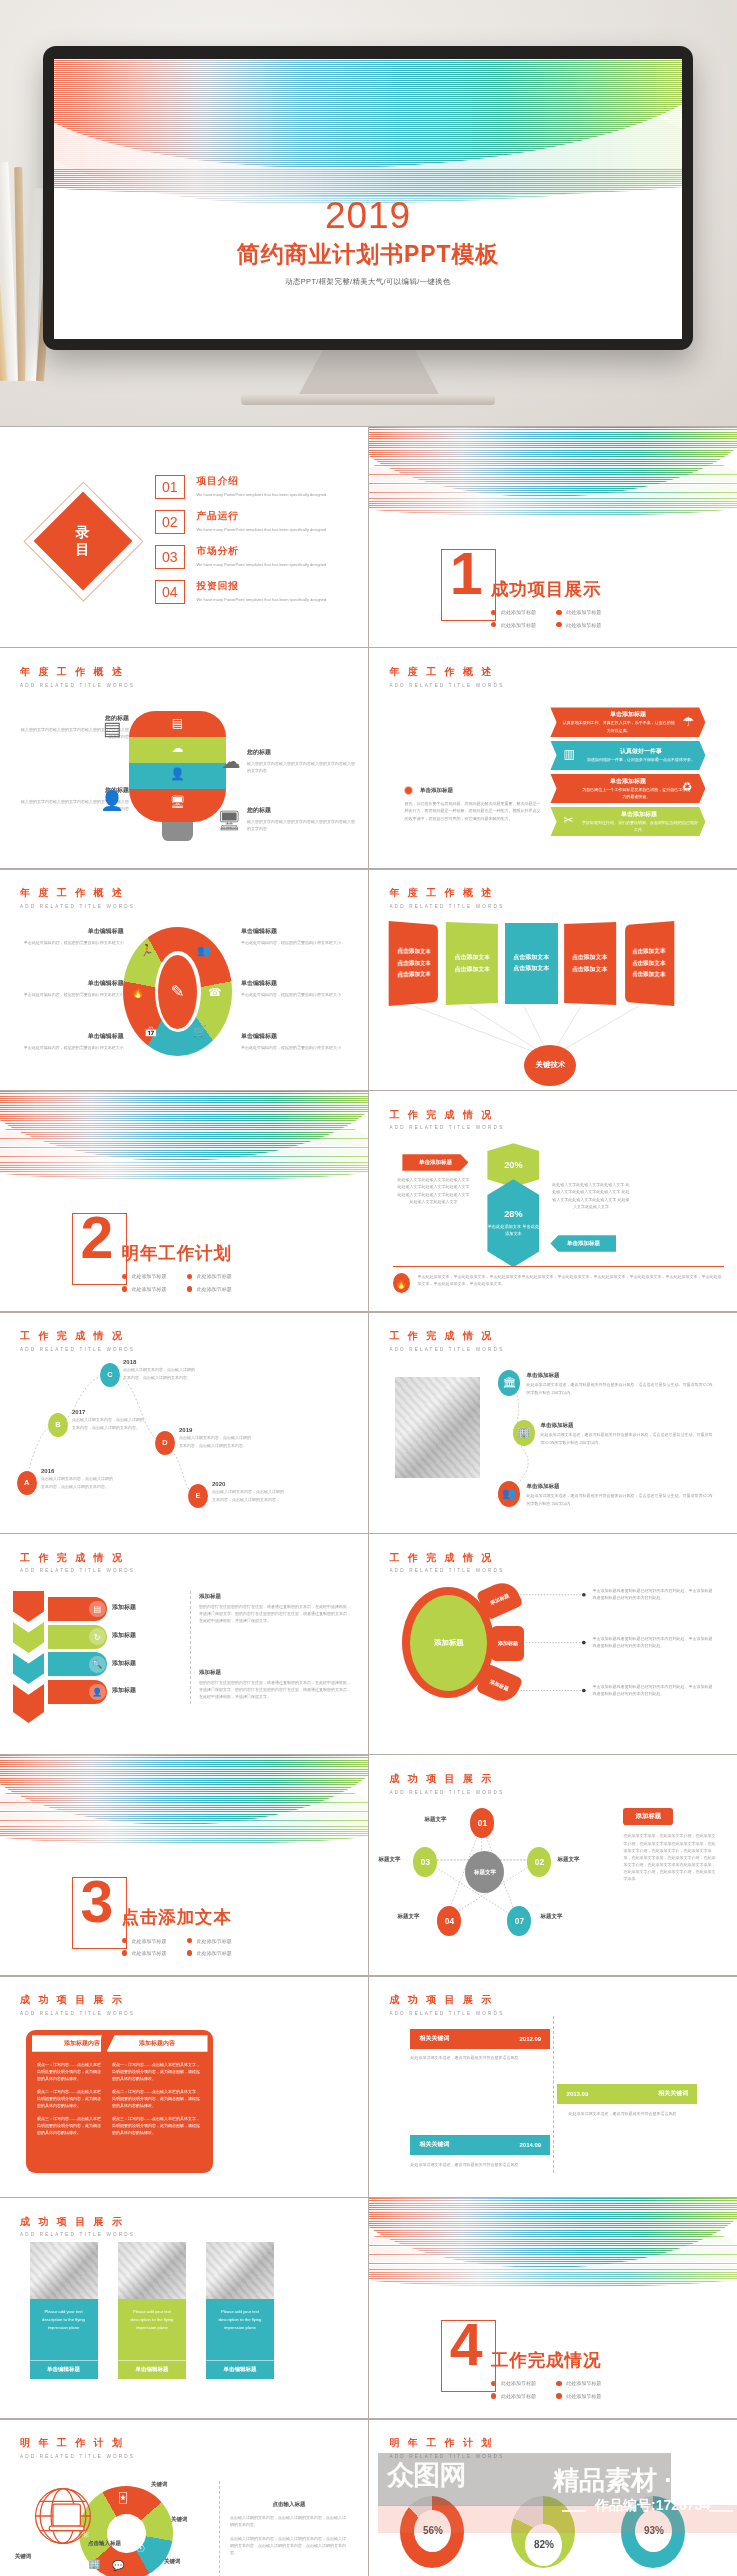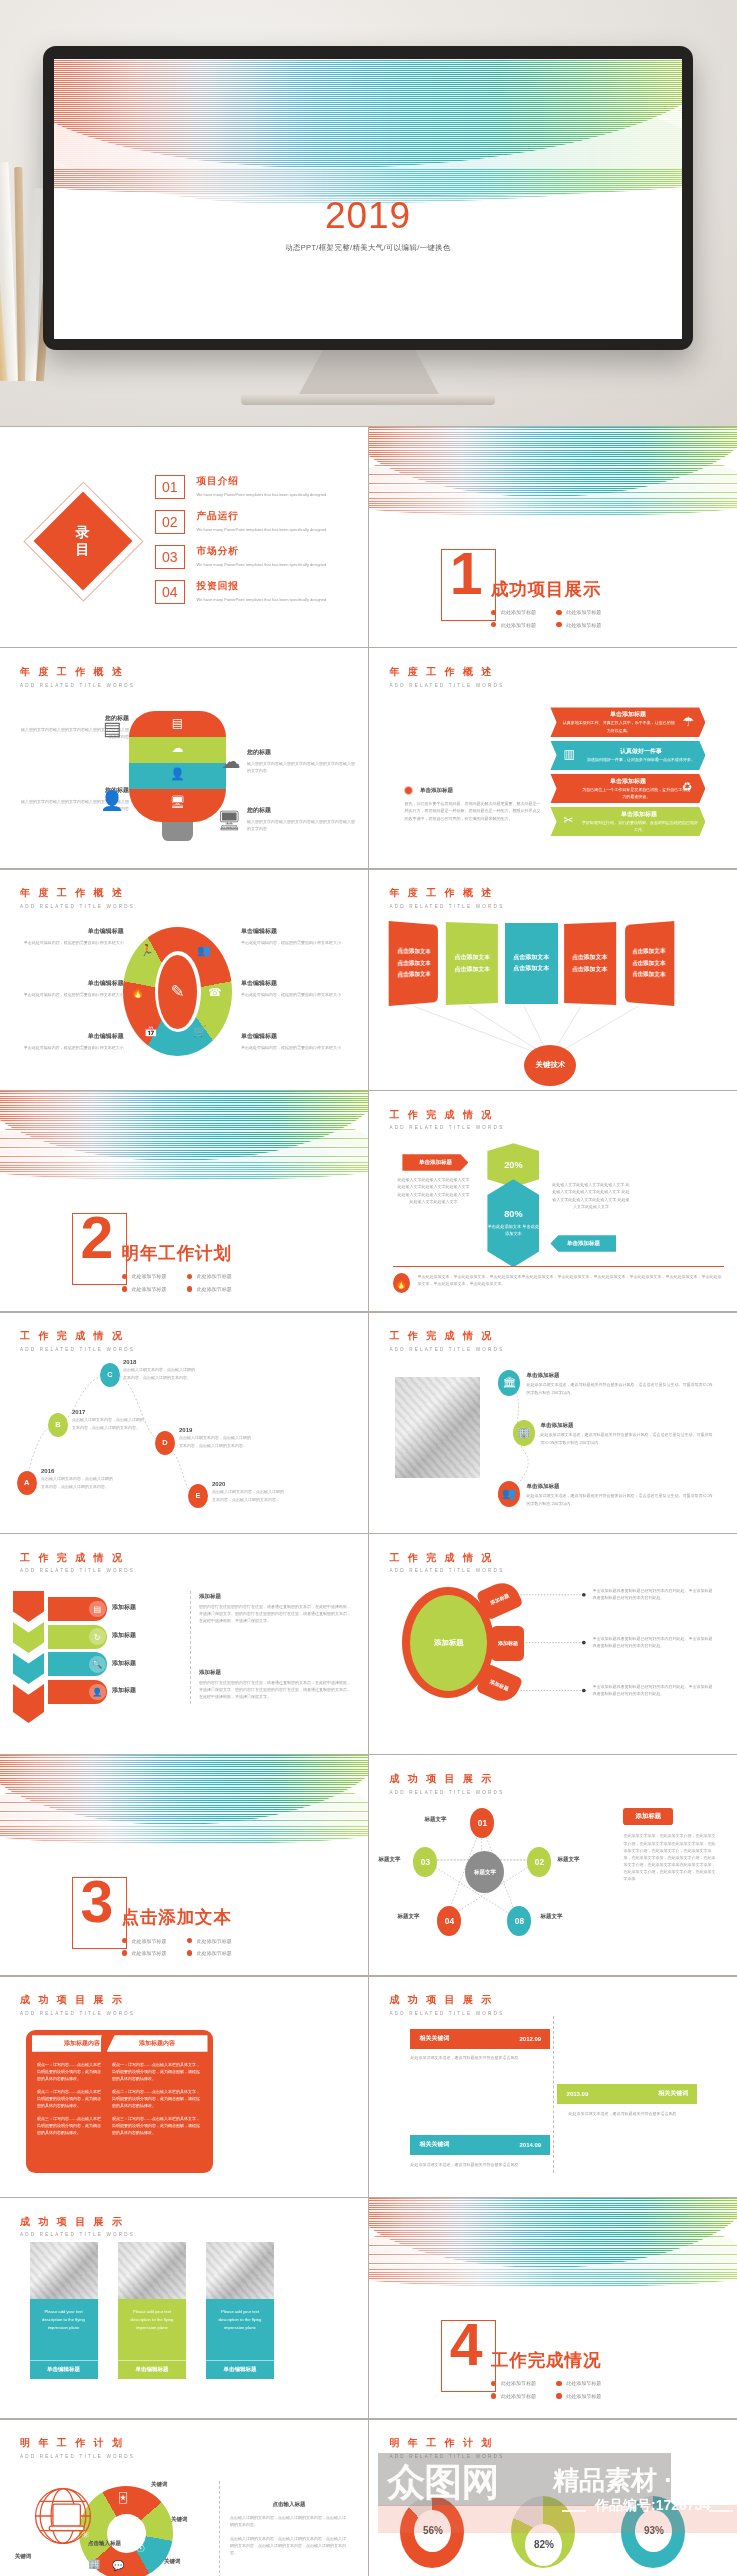--- a/index.html
+++ b/index.html
@@ -210,21 +210,21 @@
 
   
   .donut { position:absolute; width:64px; height:72px; border-radius:50%; }
   .donut-h { position:absolute; width:37px; height:42px; border-radius:50%; background:#fff;
      display:flex; align-items:center; justify-content:center; font-size:10px; font-weight:700; color:#4d4d4d; }
 
   
   .wm { position:absolute; left:378px; top:2446px; width:359px; height:106px; pointer-events:none; }
   .wm-bar1 { position:absolute; left:0; top:7.4px; width:293px; height:53px; background:rgba(120,115,112,.42); }
   .wm-bar2 { position:absolute; left:0; top:59px; width:359px; height:28px; background:rgba(232,120,95,.22); }
-  .wm-logo { position:absolute; left:9.2px; top:11px; font-size:38px; font-weight:700; color:rgba(255,255,255,.92);
+  .wm-logo { position:absolute; left:9.2px; top:11px; font-size:27px; font-weight:700; color:rgba(255,255,255,.92);
      letter-spacing:-0.9px; font-family:"DejaVu Sans", sans-serif; }
   .wm-tag { position:absolute; left:175px; top:16.6px; font-size:26px; font-weight:700; color:rgba(255,255,255,.95); white-space:nowrap; }
   .wm-no { position:absolute; left:217px; top:51px; font-size:14px; font-weight:700; color:rgba(255,255,255,.95); }
   .wm-dash { position:absolute; left:184px; top:64px; width:24px; height:1.8px; background:rgba(255,255,255,.8); }
   .wm-dash2 { position:absolute; right:3.7px; top:64px; width:24px; height:1.8px; background:rgba(255,255,255,.8); }
 </style>
 </head>
 <body>
 
 <div class="hero">
@@ -245,20 +245,21 @@
           </div>
         <div class="ribbon rib-b">
             <div class="ribbon-lines"></div>
           </div>
         <div class="ribbon rib-a">
             <div class="ribbon-lines"></div>
           </div>
       </div>
       <div class="hero-title-block">
         <div class="hero-year">2019</div>
+        <div class="hero-title">简约商业计划书PPT模板</div>
         <div class="hero-sub">动态PPT/框架完整/精美大气/可以编辑/一键换色</div>
       </div>
     </div>
   </div>
 </div>
 
 <div class="grid">
 
   <div class="slide">
     <div class="toc-diamond">
@@ -541,21 +542,21 @@
 
   <div class="slide">
     <div class="sl-head">
       <div class="t">工 作 完 成 情 况</div>
       <div class="s">ADD RELATED TITLE WORDS</div>
     </div>
     <div class="ribbon-tag" style="left:33px; top:63px; width:66px; background:#e8502a;
        clip-path: polygon(0 0,88% 0,100% 50%,88% 100%,0 100%)">单击添加标题</div>
     <div class="pent" style="left:118px; top:52px; height:44px; background:#b5d249; font-size:9.2px">20%</div>
     <div class="pent" style="left:118px; top:88px; height:88px; background:#35b4bd; font-size:9.2px">
-      <span>80%</span>
+      <span>28%</span>
       <span style="font-size:4.2px; font-weight:400; margin-top:3.7px; text-align:center; line-height:1.7">单击此处添加文本 单击此处添加文本</span>
     </div>
     <div class="ribbon-tag" style="left:181px; top:144px; width:66px; background:#35b4bd;
        clip-path: polygon(12% 0,100% 0,100% 100%,12% 100%,0 50%)">单击添加标题</div>
     <div class="tiny" style="position:absolute; left:26px; top:85px; width:76px; text-align:center">此处输入文字此处输入文字此处输入文字 此处输入文字此处输入文字此处输入文字 此处输入文字此处输入文字此处输入文字 此处输入文字此处输入文字</div>
     <div class="tiny" style="position:absolute; left:181px; top:90px; width:81px; text-align:center">此处输入文字此处输入文字此处输入文字 此处输入文字此处输入文字此处输入文字 此处输入文字此处输入文字此处输入文字 此处输入文字此处输入文字</div>
     <div style="position:absolute; left:24px; top:175px; right:13px; height:1.3px; background:#e8502a"></div>
     <div style="position:absolute; left:24px; top:182px; width:16.6px; height:20px; border-radius:50%; background:#e8502a; color:#fff; font-size:10px; display:flex; align-items:center; justify-content:center">🔥</div>
     <div class="tiny" style="position:absolute; left:48px; top:182px; right:13px">单击此处添加文本，单击此处添加文本，单击此处添加文本单击此处添加文本，单击此处添加文本，单击此处添加文本，单击此处添加文本，单击此处添加文本，单击此处添加文本，单击此处添加文本，单击此处添加文本。</div>
   </div>
@@ -739,21 +740,21 @@
     </svg>
     <div style="position:absolute;left:96px;top:96px;width:39px;height:42px;border-radius:50%;background:#8c8c8c;color:#fff;font-size:5.5px;font-weight:700;display:flex;align-items:center;justify-content:center;text-align:center;line-height:1.3">标题文字</div>
     <div class="star-node" style="left:101px;top:53px;background:#e8502a">01</div>
     <div class="kw" style="left:55px;top:61px">标题文字</div>
     <div class="star-node" style="left:158px;top:92px;background:#b5d249">02</div>
     <div class="kw" style="left:188px;top:101px">标题文字</div>
     <div class="star-node" style="left:44px;top:92px;background:#b5d249">03</div>
     <div class="kw" style="left:9.2px;top:101px">标题文字</div>
     <div class="star-node" style="left:68px;top:151px;background:#e8502a">04</div>
     <div class="kw" style="left:28px;top:158px">标题文字</div>
-    <div class="star-node" style="left:138px;top:151px;background:#35b4bd">08</div>
+    <div class="star-node" style="left:138px;top:151px;background:#35b4bd">07</div>
     <div class="kw" style="left:171px;top:158px">标题文字</div>
     <div style="position:absolute;left:254px;top:53px;width:50px;height:16.6px;background:#e8502a;color:#fff;font-size:6.4px;font-weight:700;display:flex;align-items:center;justify-content:center;border-radius:2.8px">添加标题</div>
     <div class="tiny" style="position:absolute;left:254px;top:77px;width:92px">在此添加文字添加，在此添加文字介绍，在此添加文字介绍，在此添加文字添加在此添加文字添加，在此添加文字介绍，在此添加文字介，在此添加文字添加，在此添加文字添加，在此添加文字介绍，在此添加文字介绍，在此添加文字添加在此添加文字添加，在此添加文字介绍，在此添加文字介绍，在此添加文字添加</div>
   </div>
 
   <div class="slide">
     <div class="sl-head">
       <div class="t">成 功 项 目 展 示</div>
       <div class="s">ADD RELATED TITLE WORDS</div>
     </div>

